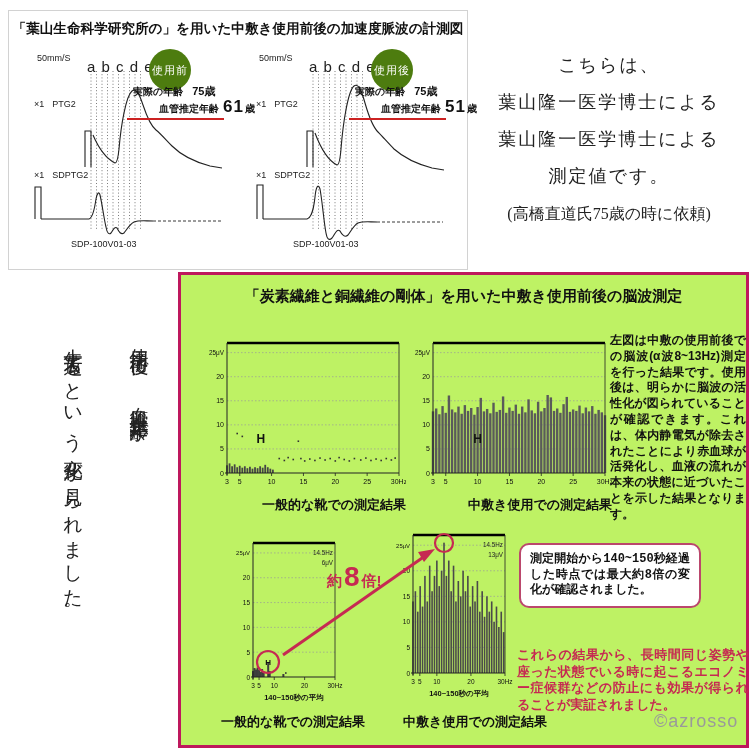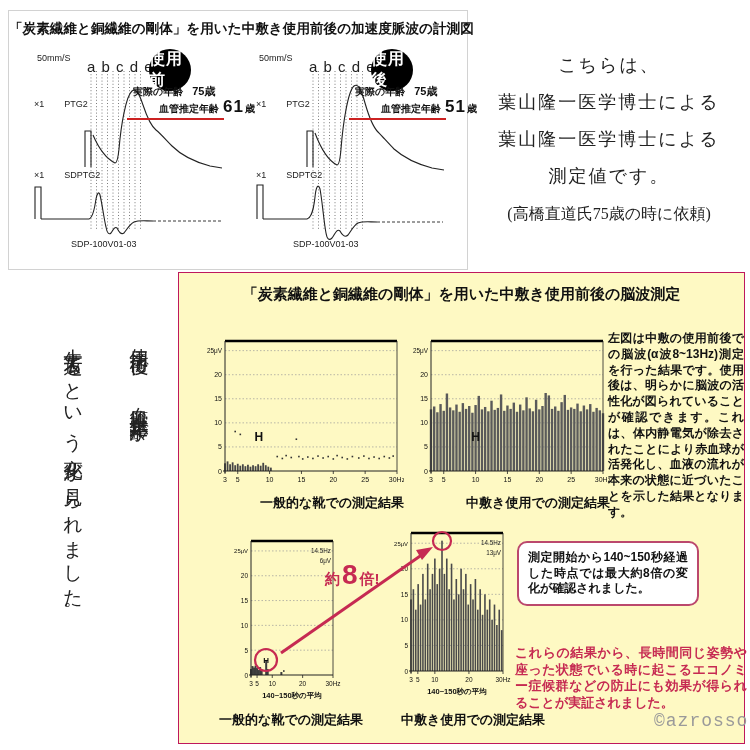--- a/index.html
+++ b/index.html
@@ -14,83 +14,83 @@
     border:1px solid #d2d2d2;background:#fff;}
   .pulse-title{position:absolute;left:0;right:0;top:9px;margin:0;text-align:center;
     font-size:13.6px;font-weight:bold;color:#111;white-space:nowrap;}
   .pulse-chart{position:absolute;top:36px;width:218px;height:216px;}
   .pc-left{left:6px;}
   .pc-right{left:228px;}
   .pulse-chart svg{position:absolute;left:0;top:0;}
   .speed{position:absolute;left:22px;top:6px;font-size:9px;color:#222;}
   .letters{position:absolute;left:72px;top:11px;font-size:15px;letter-spacing:1px;color:#222;}
   .badge{position:absolute;left:134px;top:2px;width:42px;height:42px;border-radius:50%;
-    background:#000000;color:#fff;font-size:16px;font-weight:bold;
+    background:#4d7c0f;color:#fff;font-size:11px;font-weight:normal;
     display:flex;align-items:center;justify-content:center;letter-spacing:1px;}
   .age-row{position:absolute;left:118px;top:37px;font-size:10px;font-weight:bold;white-space:nowrap;}
   .age-row .val{font-size:11px;margin-left:9px;}
   .vasc-row{position:absolute;left:112px;top:50px;font-size:10px;font-weight:bold;white-space:nowrap;padding-left:32px;}
   .vasc-row .num{font-size:17px;margin-left:4px;letter-spacing:1px;}
   .vasc-row .unit{font-size:10px;margin-left:1px;}
   .underline-red{position:absolute;left:112px;top:71px;width:97px;height:2px;background:var(--red,#cc2222);}
   .gain{font-size:9px;color:#222;white-space:nowrap;}
-  .gain span + span{margin-left:20px;}
+  .gain span + span{margin-left:8px;}
   .gain1{position:absolute;left:19px;top:52px;}
   .gain2{position:absolute;left:19px;top:123px;}
   .device-row{position:absolute;left:56px;top:192px;font-size:9px;color:#222;}
   .device-row span + span{}
   
   .intro-note{position:absolute;left:470px;top:47px;width:278px;text-align:center;
     font-family:"Liberation Serif","DejaVu Serif",serif;color:#222;}
   .intro-note div{height:37px;line-height:37px;font-size:18px;letter-spacing:2px;white-space:nowrap;}
   .intro-note div.small{font-size:16px;letter-spacing:0;}
   
   .side-note{position:absolute;left:60px;top:333px;height:400px;
     writing-mode:vertical-rl;text-orientation:upright;
     font-family:"Liberation Serif","DejaVu Serif",serif;font-size:19px;color:#222;letter-spacing:3px;}
   .side-note p{margin:0;}
   .side-note p + p{margin-block-start:40px;}
   
   .eeg-box{position:absolute;left:178px;top:272px;width:565px;height:470px;
-    border:1px solid #be185d;background:#fef9c3;}
+    border:3px solid #be185d;background:#bef264;}
   .eeg-title{position:absolute;left:0;right:0;top:12px;margin:0;text-align:center;
     font-size:15px;font-weight:bold;white-space:nowrap;}
   .chart{position:absolute;}
   .chart svg{position:absolute;left:0;top:0;}
   .chartA{left:20px;top:58px;width:205px;height:166px;}
   .chartB{left:226px;top:58px;width:205px;height:166px;}
   .chartC{left:48px;top:256px;width:118px;height:178px;}
   .chartD{left:208px;top:250px;width:128px;height:188px;}
   .caption{position:absolute;text-align:right;font-size:13px;font-weight:bold;color:#111;white-space:nowrap;}
   .capA{left:20px;top:221px;width:205px;}
   .capB{left:226px;top:221px;width:205px;}
   .capC{left:4px;top:438px;width:180px;}
   .capD{left:176px;top:438px;width:190px;}
   .desc{position:absolute;left:429px;top:58px;width:136px;margin:0;
     font-size:12px;line-height:15.8px;font-weight:600;color:#111;text-align:justify;}
   .ratio{position:absolute;left:146px;top:286px;color:var(--crimson,#c62a52);
     font-weight:bold;font-size:15px;white-space:nowrap;text-align:right;}
   .ratio .big{font-size:28px;margin:0 2px;}
   .overlay{position:absolute;left:0;top:0;pointer-events:none;}
   .hl-box{position:absolute;left:338px;top:268px;width:182px;box-sizing:border-box;
-    border:2.5px solid var(--box-border,#bb486d);border-radius:10px;padding:7px 9px;background:#fff;}
+    border:2.5px solid var(--box-border,#bb486d);border-radius:10px;padding:7px 9px;background:#fff;font-family:Liberation Mono, monospace;}
   .hl-box p{margin:0;font-size:12px;line-height:15.5px;font-weight:bold;color:#111;text-align:justify;}
   .conclusion{position:absolute;left:336px;top:372px;width:232px;margin:0;
     font-size:13px;line-height:16.5px;font-weight:bold;color:var(--crimson,#c62a52);text-align:justify;}
   
   .watermark{position:absolute;left:654px;top:711px;
-    font-family:Liberation Mono, monospace;font-size:18px;color:#9a9a9a;letter-spacing:1px;}
+    font-family:Liberation Sans, sans-serif;font-size:18px;color:#9a9a9a;letter-spacing:1px;}
 </style>
 </head>
 <body>
 
 <div class="page abs" style="inset:0;">
 
   <section class="pulse-box">
-    <h2 class="pulse-title">「炭素繊維と銅繊維の剛体」を用いた中敷き使用前後の加速度脈波の計測図</h2>
+    <h2 class="pulse-title">「葉山生命科学研究所の」を用いた中敷き使用前後の加速度脈波の計測図</h2>
 
     <div class="pulse-chart pc-left">
       <svg width="218" height="216" viewBox="0 0 218 216">
         <g stroke="#444" stroke-width="0.7" stroke-dasharray="1,2.2">
           <line x1="76" y1="24" x2="76" y2="184"></line>
             <line x1="81.5" y1="24" x2="81.5" y2="184"></line>
           <line x1="87" y1="24" x2="87" y2="184"></line>
             <line x1="92.5" y1="24" x2="92.5" y2="184"></line>
           <line x1="98" y1="24" x2="98" y2="184"></line>
             <line x1="103.5" y1="24" x2="103.5" y2="184"></line>

